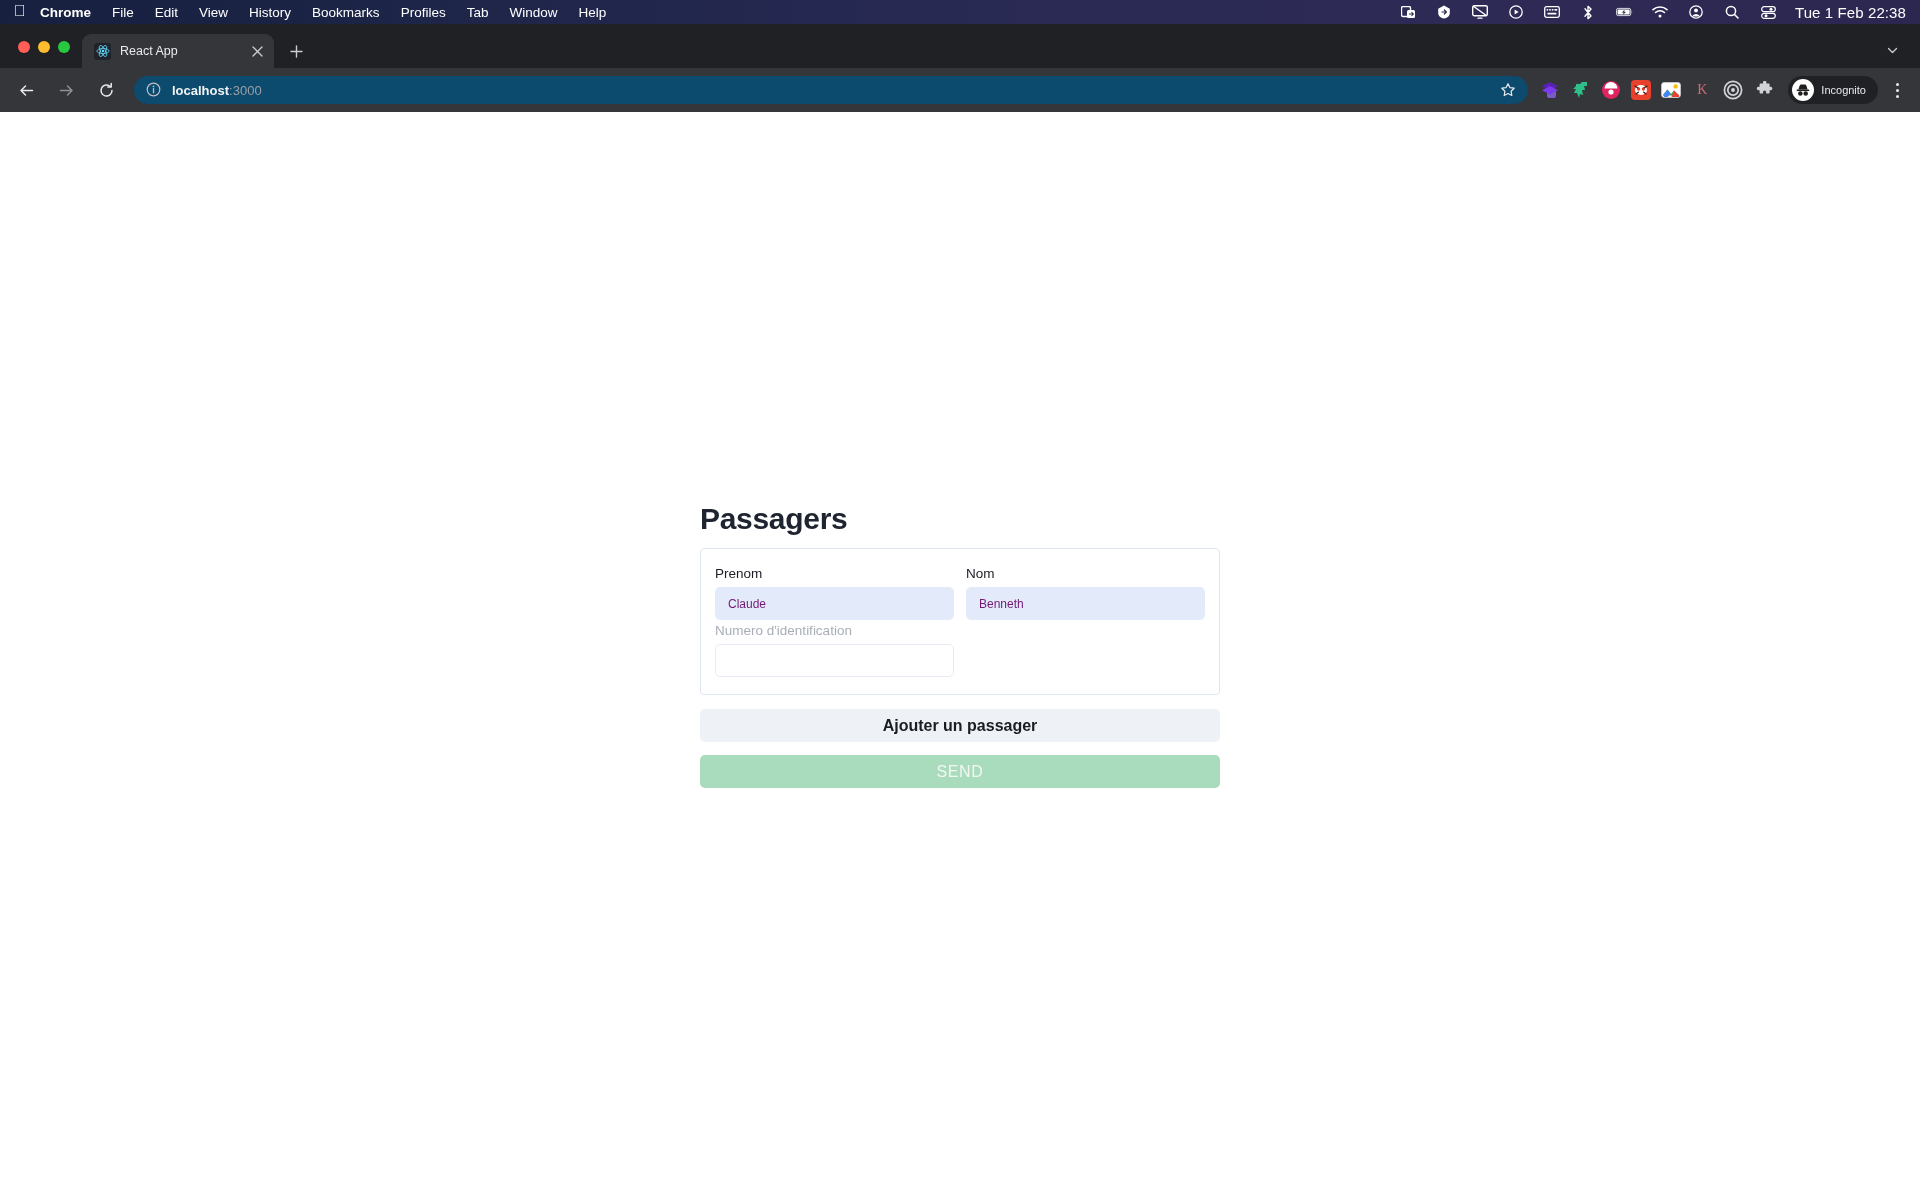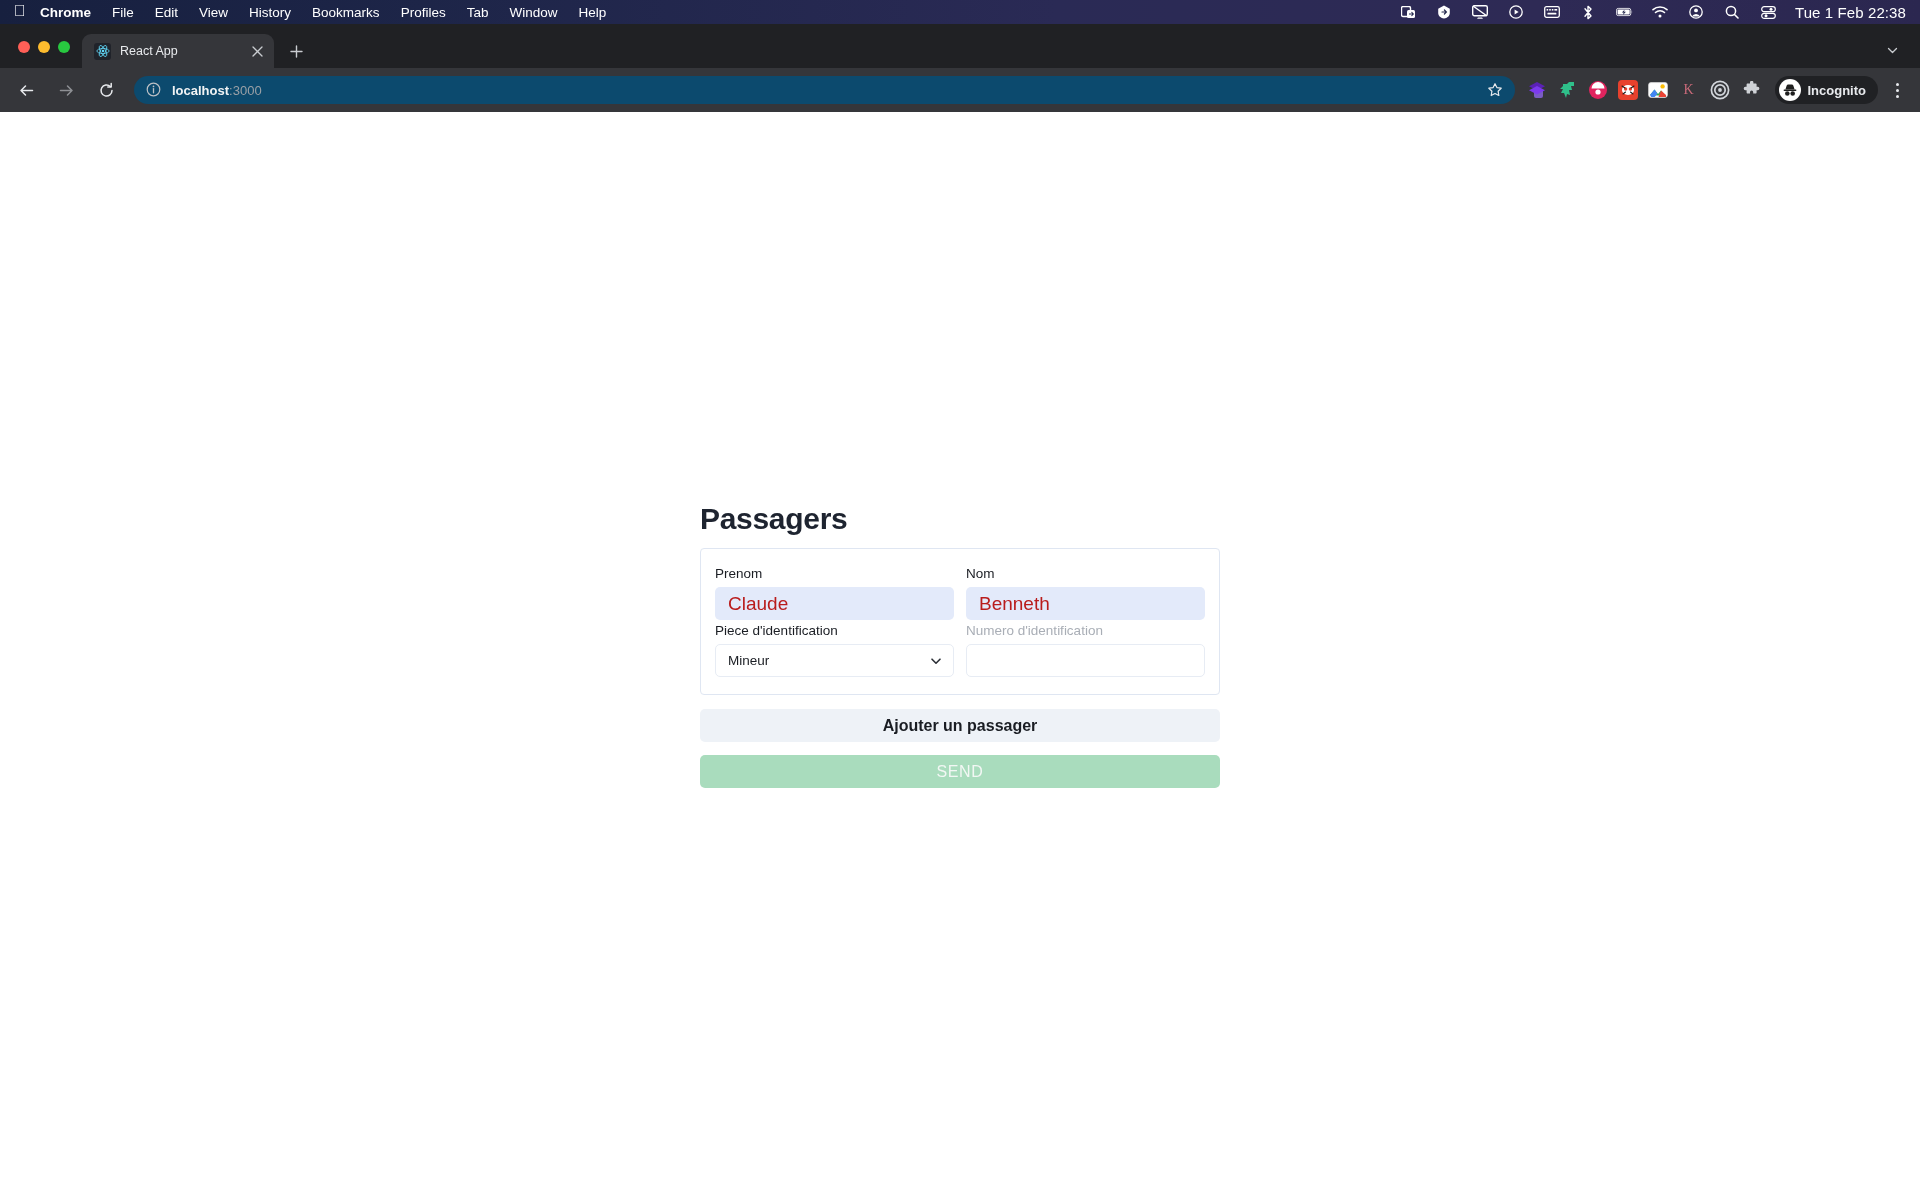--- a/index.html
+++ b/index.html
@@ -129,21 +129,21 @@
     background: #202124;
     padding: 0 12px 0 4px;
     margin: 0 2px 0 6px;
     flex: 0 0 auto;
   }
   #incognito-pill .hat {
     width: 22px; height: 22px; border-radius: 50%;
     background: #ffffff;
     display: flex; align-items: center; justify-content: center;
   }
-  #incognito-pill .lbl { color: #e8eaed; font-size: 13px; white-space: nowrap; font-weight: bold; }
+  #incognito-pill .lbl { color: #e8eaed; font-size: 11px; white-space: nowrap; }
   .kebab { width: 26px; height: 26px; margin-left: 4px; display: flex; flex-direction: column; align-items: center; justify-content: center; gap: 3px; flex: 0 0 auto; }
   .kebab i { width: 3px; height: 3px; border-radius: 50%; background: #e8eaed; display: block; }
 
   
   #page {
     position: relative;
     height: calc(1176px - 88px);
     background: #ffffff;
     overflow: hidden;
   }
@@ -183,22 +183,22 @@
     color: #1a1d23;
     margin: 3px 0 5px 0;
     line-height: 16px;
   }
   .field-label.muted { color: #a9aeb6; }
   .input {
     height: 33px;
     border-radius: 5px;
     border: 1px solid transparent;
     background: #e3eafa;
-    font-size: 19px;
-    color: #b91c1c;
+    font-size: 12px;
+    color: #701a75;
     display: flex; align-items: center;
     padding: 0 12px;
     width: 100%;
   }
   .input.empty {
     background: #ffffff;
     border: 1px solid #e7ecf4;
   }
   .select {
     height: 33px;
@@ -490,31 +490,20 @@
           <div>
             <div class="field-label">Prenom</div>
             <div class="input">Claude</div>
           </div>
           <div>
             <div class="field-label">Nom</div>
             <div class="input">Benneth</div>
           </div>
 
           <div>
-            <div class="field-label">Piece d'identification</div>
-            <div class="select">
-              <span class="sel-val">Mineur</span>
-              <span class="chev">
-                <svg width="14" height="14" viewBox="0 0 14 14">
-                    <path d="M3 5.2 7 9.2 11 5.2" fill="none" stroke="currentColor" stroke-width="1.6" stroke-linecap="round" stroke-linejoin="round"></path>
-                  </svg>
-              </span>
-            </div>
-          </div>
-          <div>
             <div class="field-label muted">Numero d'identification</div>
             <div class="input empty"></div>
           </div>
         </div>
       </div>
 
       <div class="btn btn-add">Ajouter un passager</div>
       <div class="btn btn-send">SEND</div>
 
     </div>

